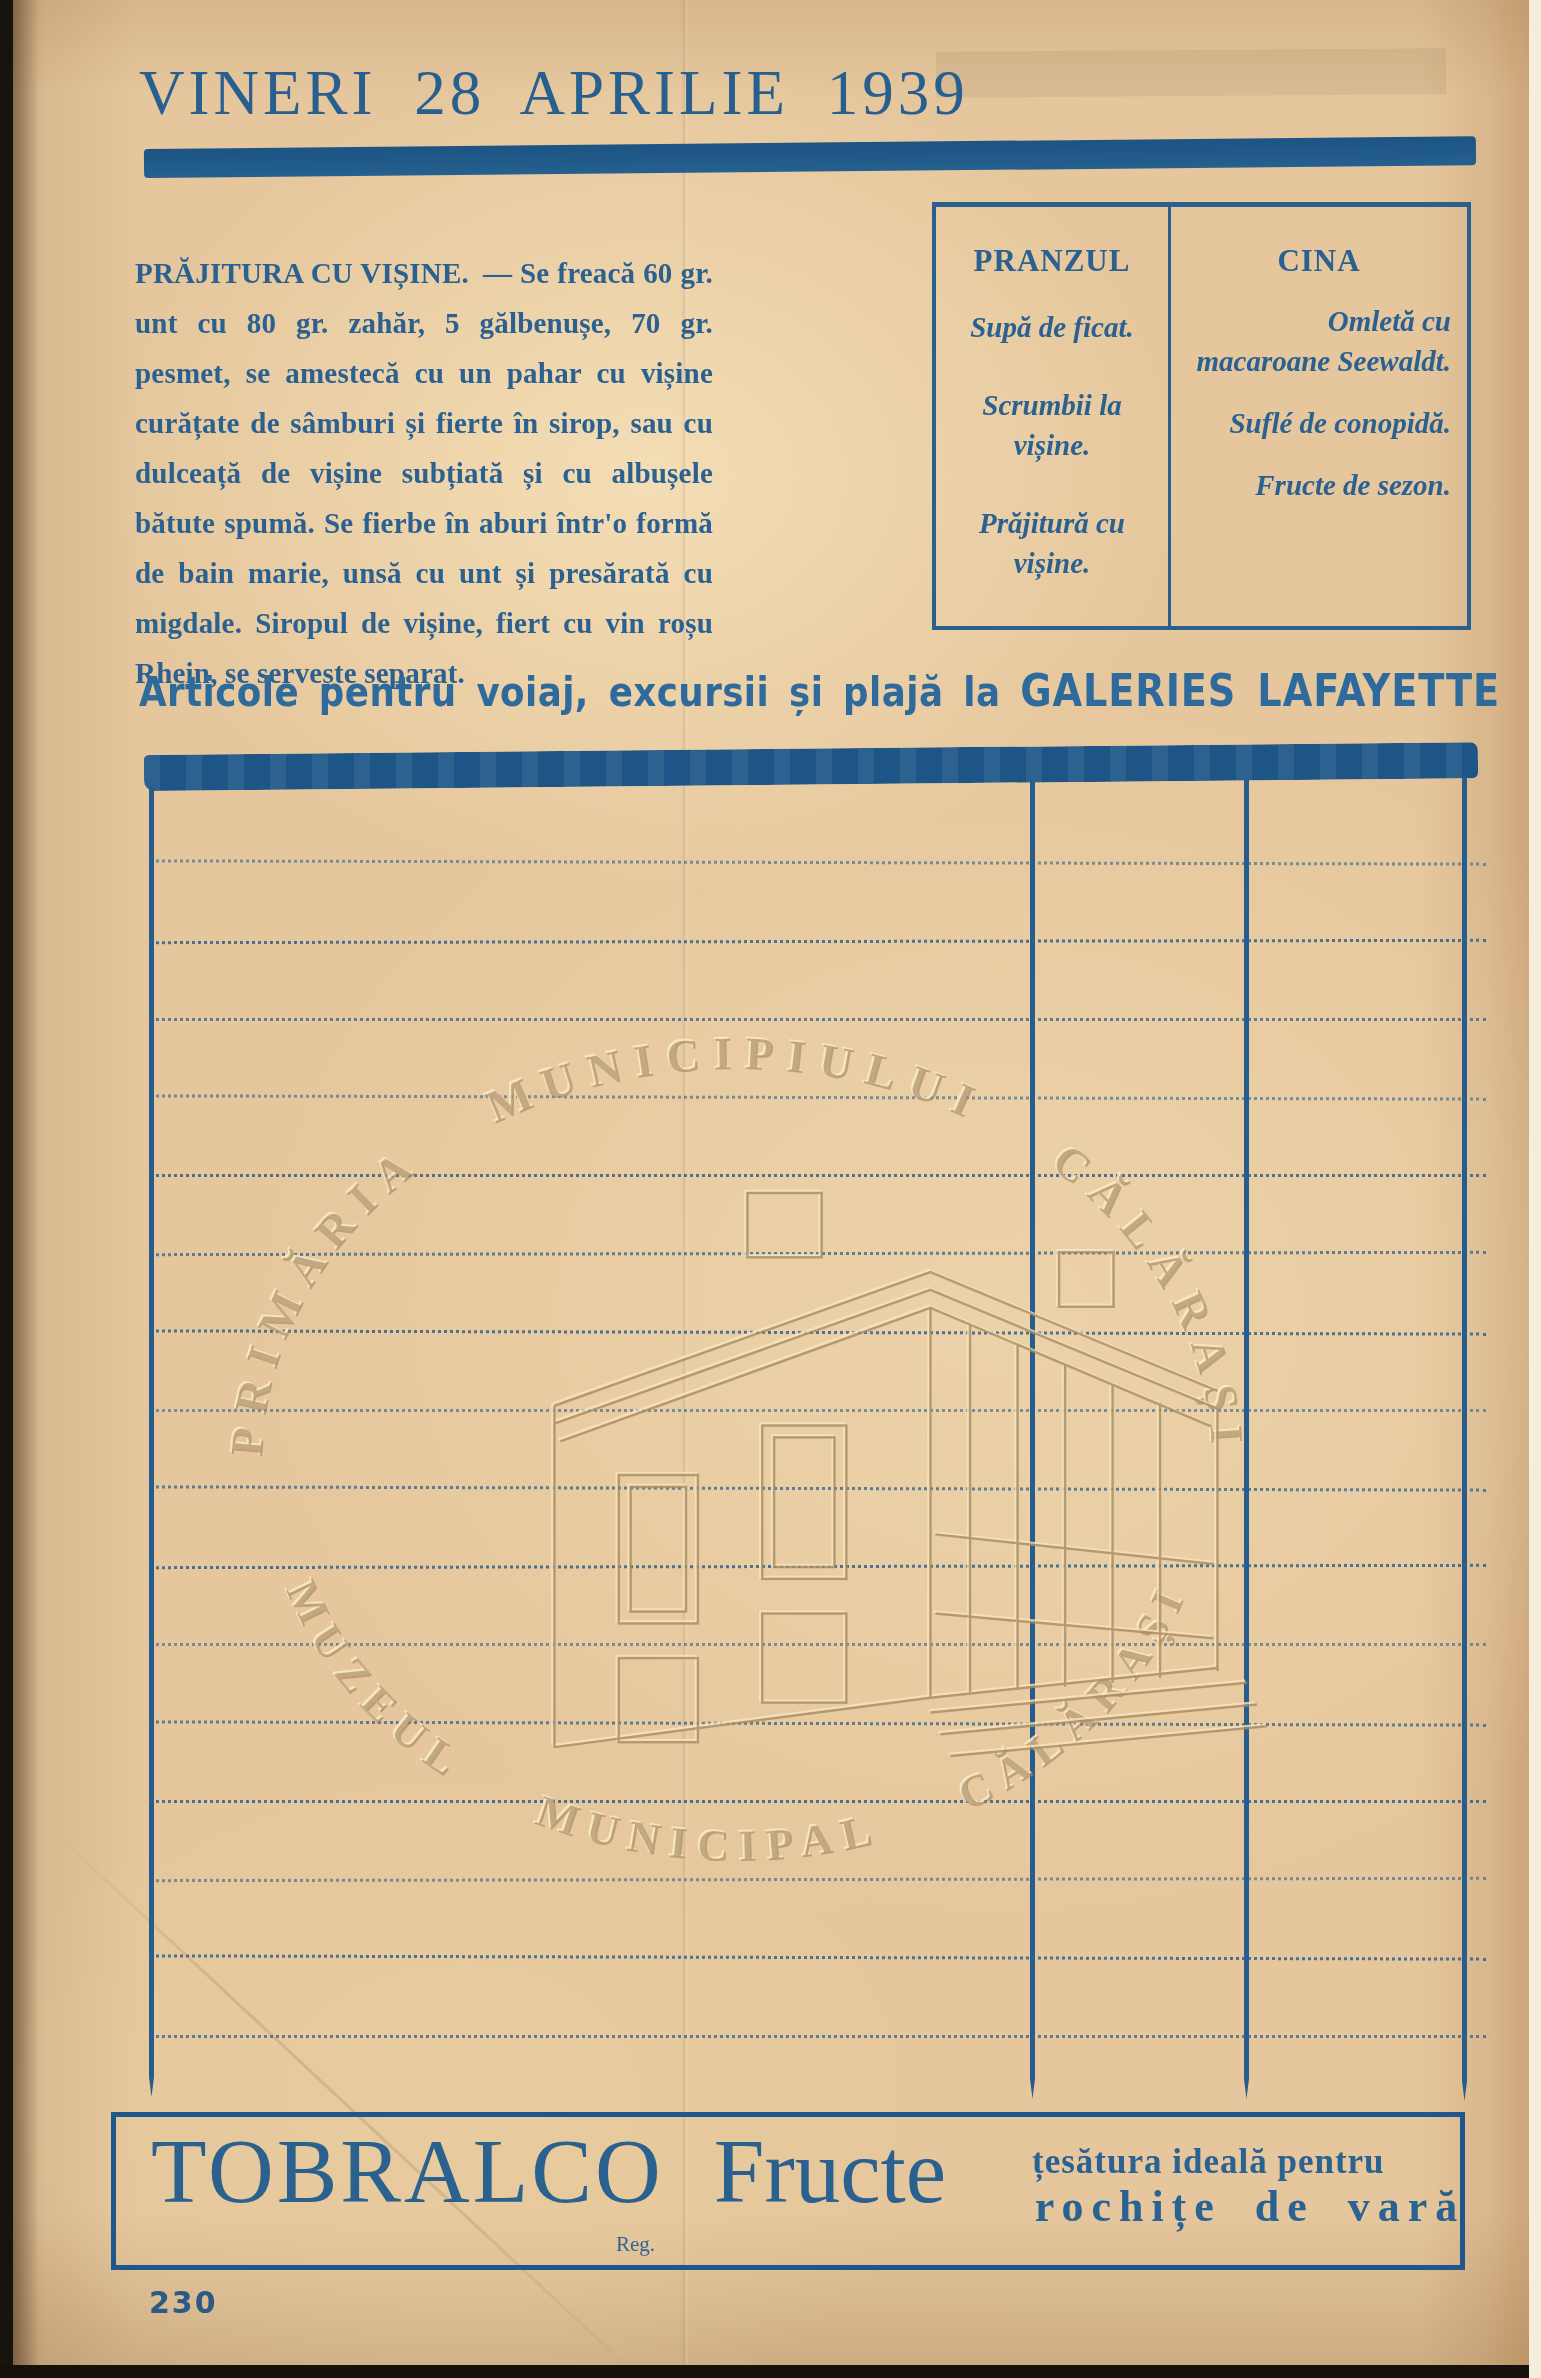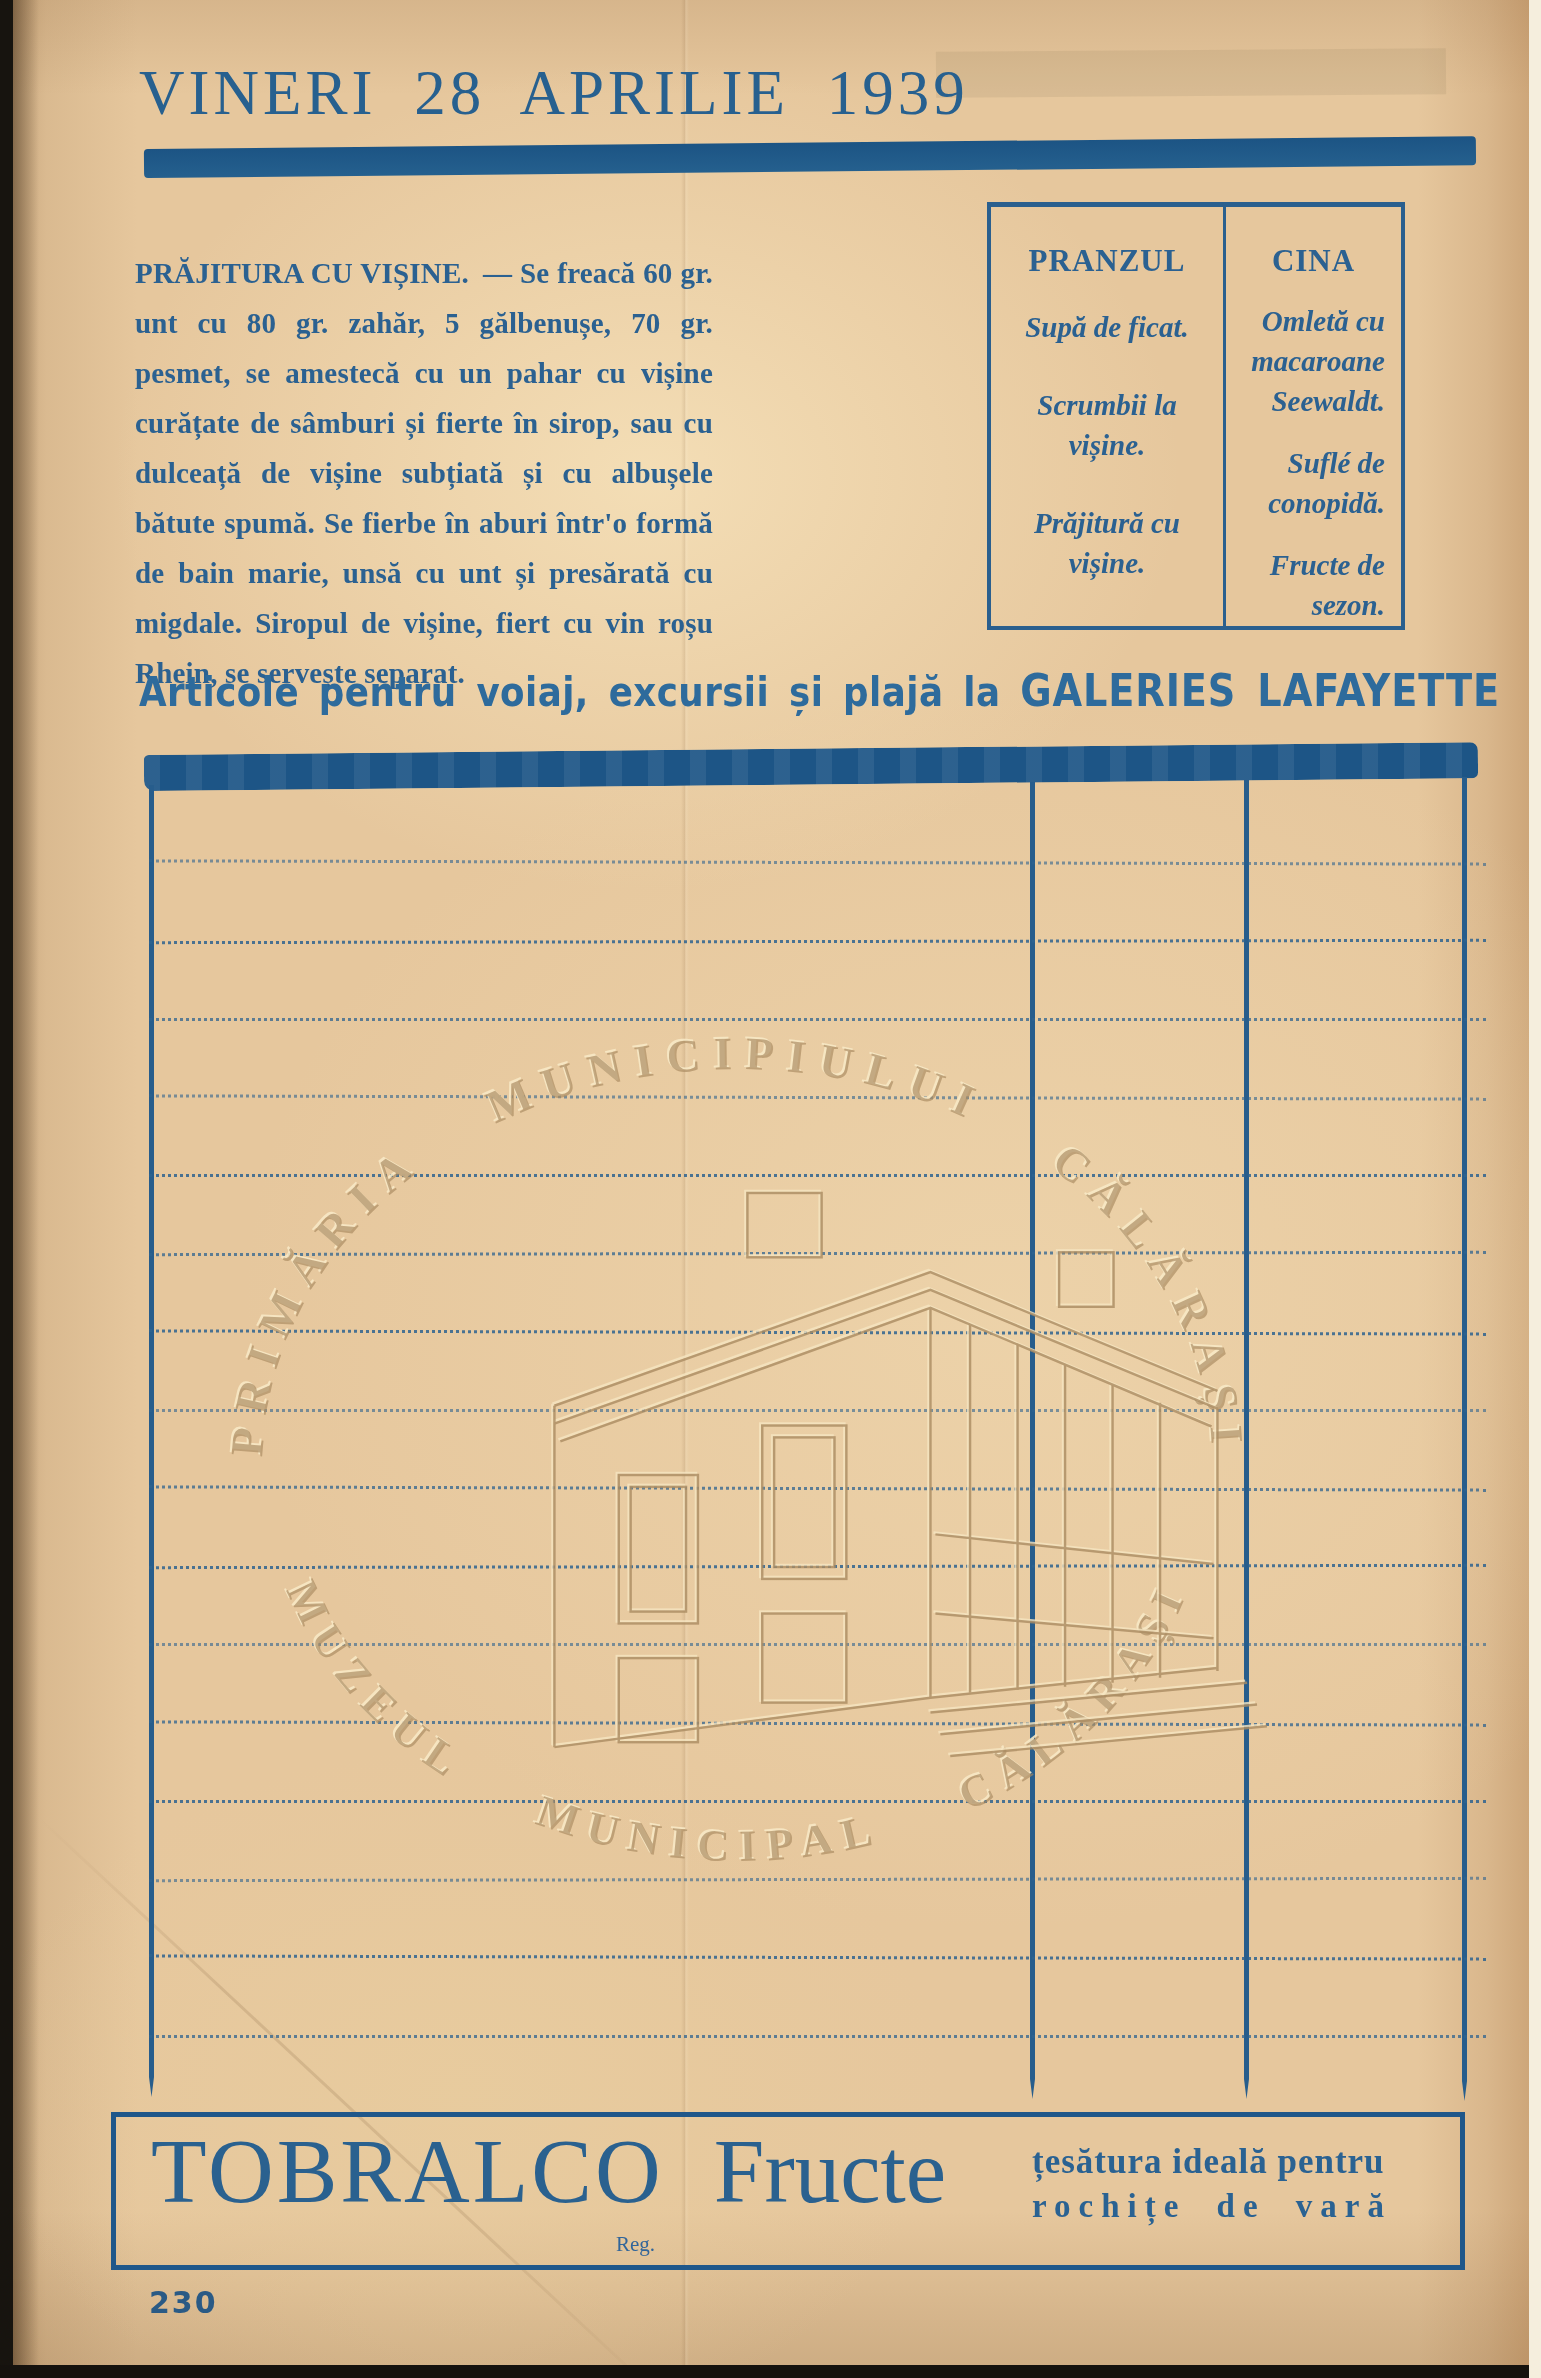--- a/index.html
+++ b/index.html
@@ -34,21 +34,21 @@
   .title-bar{position:absolute;left:144px;top:149px;width:1332px;height:29px;border-radius:4px;
     background:linear-gradient(to bottom,#1c5484,#25608e);transform:rotate(-.55deg);transform-origin:left center;}
 
   
   .recipe{position:absolute;left:135px;top:248px;width:578px;}
   .recipe p{margin:0;font-size:29px;line-height:50px;font-weight:700;color:#2b6191;
     text-align:justify;letter-spacing:0.2px;}
   .recipe-title{margin-right:14px;}
 
   
-  .menu-box{position:absolute;left:987px;top:202px;width:418px;height:428px;box-sizing:border-box;
+  .menu-box{position:absolute;left:932px;top:202px;width:539px;height:428px;box-sizing:border-box;
     border:4px solid #2a5f8e;border-top-width:5px;display:flex;}
   .menu-col{box-sizing:border-box;text-align:center;color:#2b6191;font-weight:700;}
   .menu-col.lunch{width:235px;border-right:3px solid #2a5f8e;}
   .menu-col.dinner{flex:1;}
   .menu-col h3{margin:36px 0 0 0;font-size:31px;letter-spacing:1px;font-weight:700;}
   .menu-item{font-size:29px;line-height:40px;font-style:italic;}
   .lunch .menu-item{margin-top:38px;padding:0 14px;}
   .lunch .menu-item:first-of-type{margin-top:28px;}
   .dinner .menu-item{margin-top:22px;padding:0 16px;text-align:right;}
 
@@ -81,21 +81,21 @@
 
   
   .footer-ad{position:absolute;left:111px;top:2112px;width:1354px;height:158px;box-sizing:border-box;
     border:5px solid #1f578a;}
   .fa-left{position:absolute;left:35px;top:2px;display:flex;align-items:baseline;gap:50px;color:#2a618f;}
   .fa-brand1{font-size:91px;font-weight:400;letter-spacing:3px;}
   .fa-brand2{font-size:91px;font-weight:400;}
   .fa-reg{position:absolute;left:500px;top:115px;font-size:21px;color:#31659a;}
   .fa-right{position:absolute;left:916px;top:22px;width:436px;color:#2a6292;font-weight:700;}
   .fa-tag1{font-size:35px;line-height:45px;letter-spacing:1px;}
-  .fa-tag2{font-size:33px;line-height:45px;letter-spacing:8px;word-spacing:14px;}
+  .fa-tag2{font-size:44px;line-height:45px;letter-spacing:8px;word-spacing:14px;text-align:center;}
 
   .page-number{position:absolute;left:149px;top:2285px;font-family:"DejaVu Sans","Liberation Sans",sans-serif;
     font-weight:700;font-size:30px;color:#2a5a85;letter-spacing:2px;}
 </style>
 </head>
 <body>
 
 <div class="page">
 
   <div class="ghost-rect"></div>

